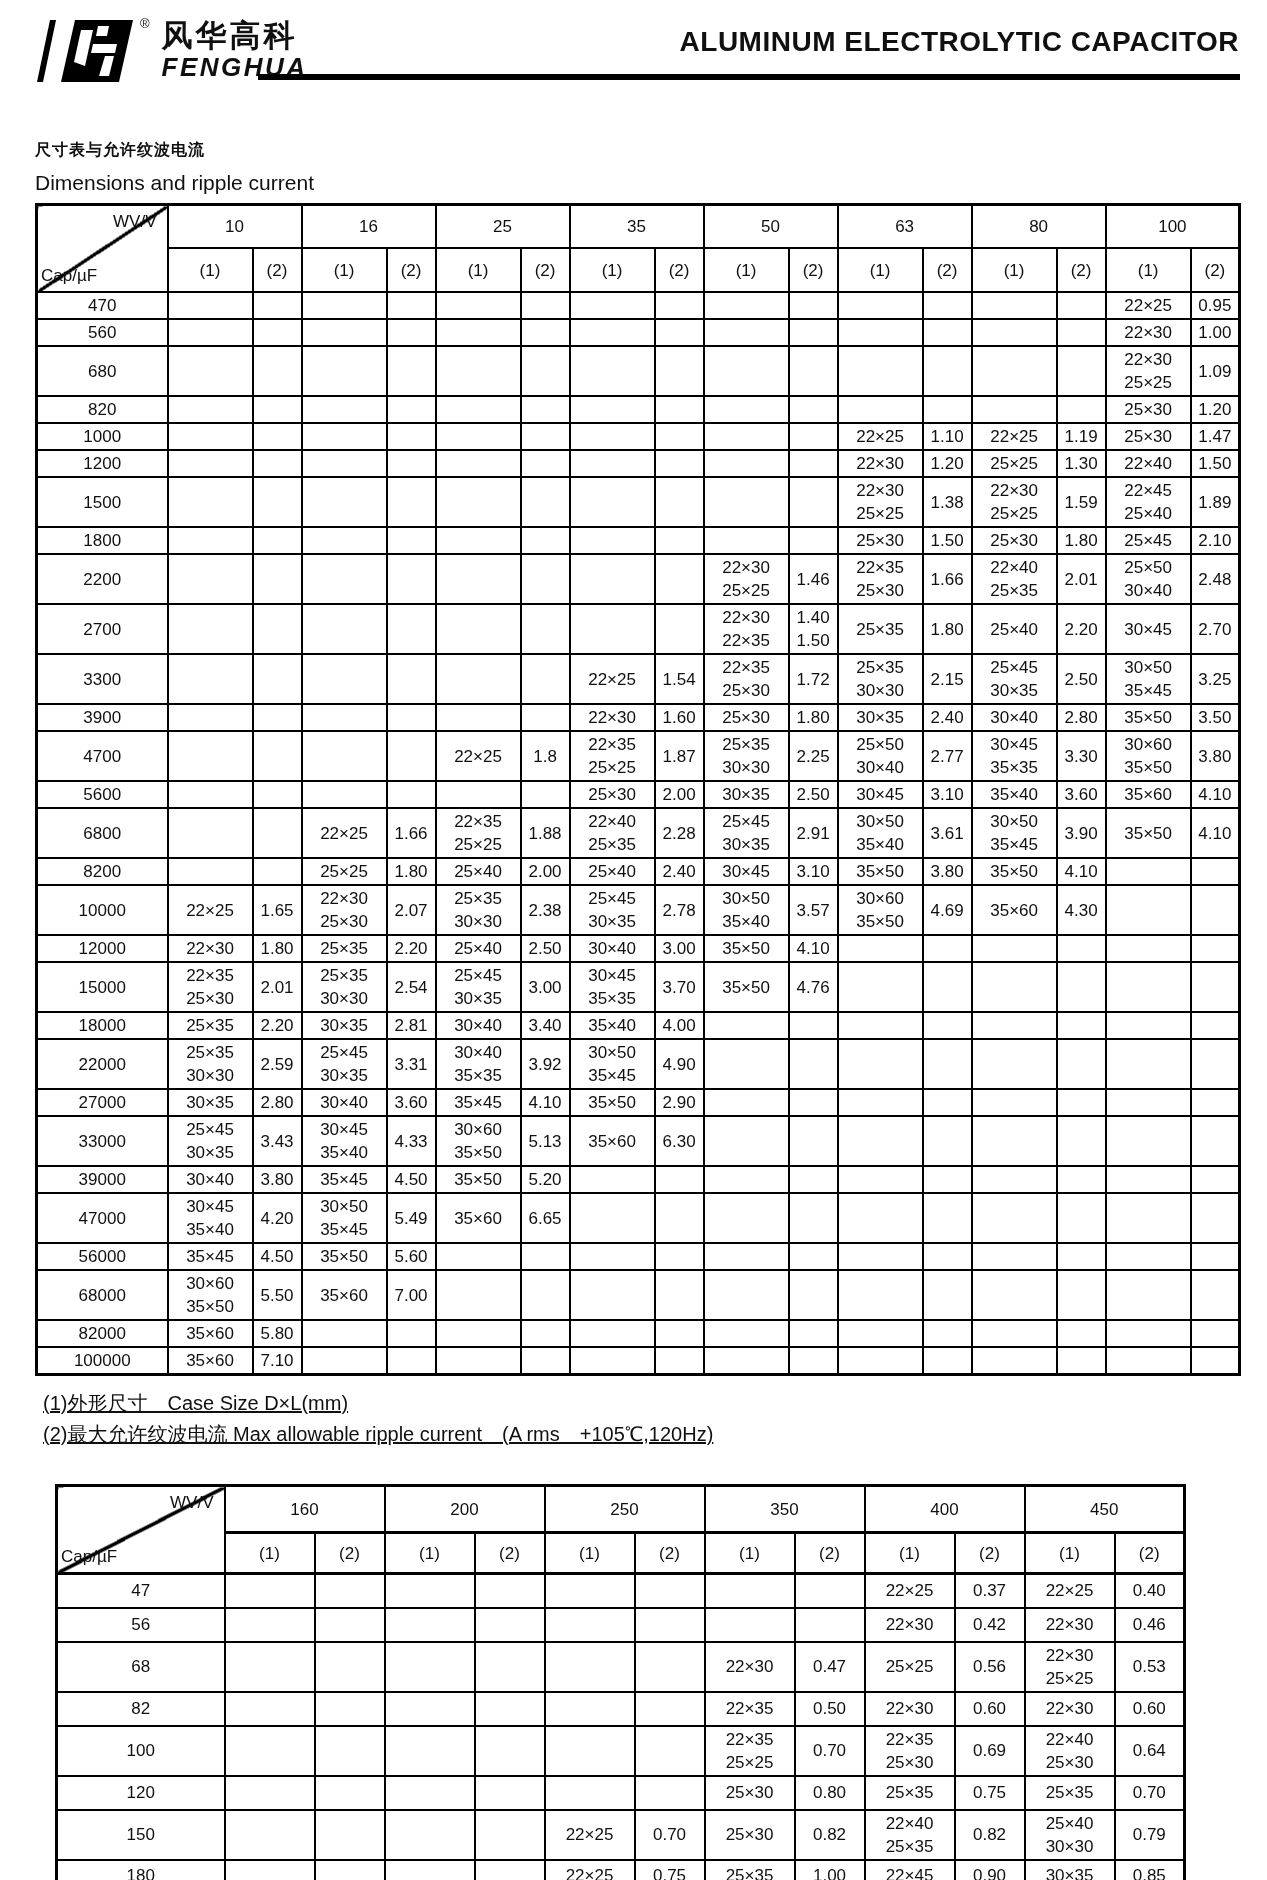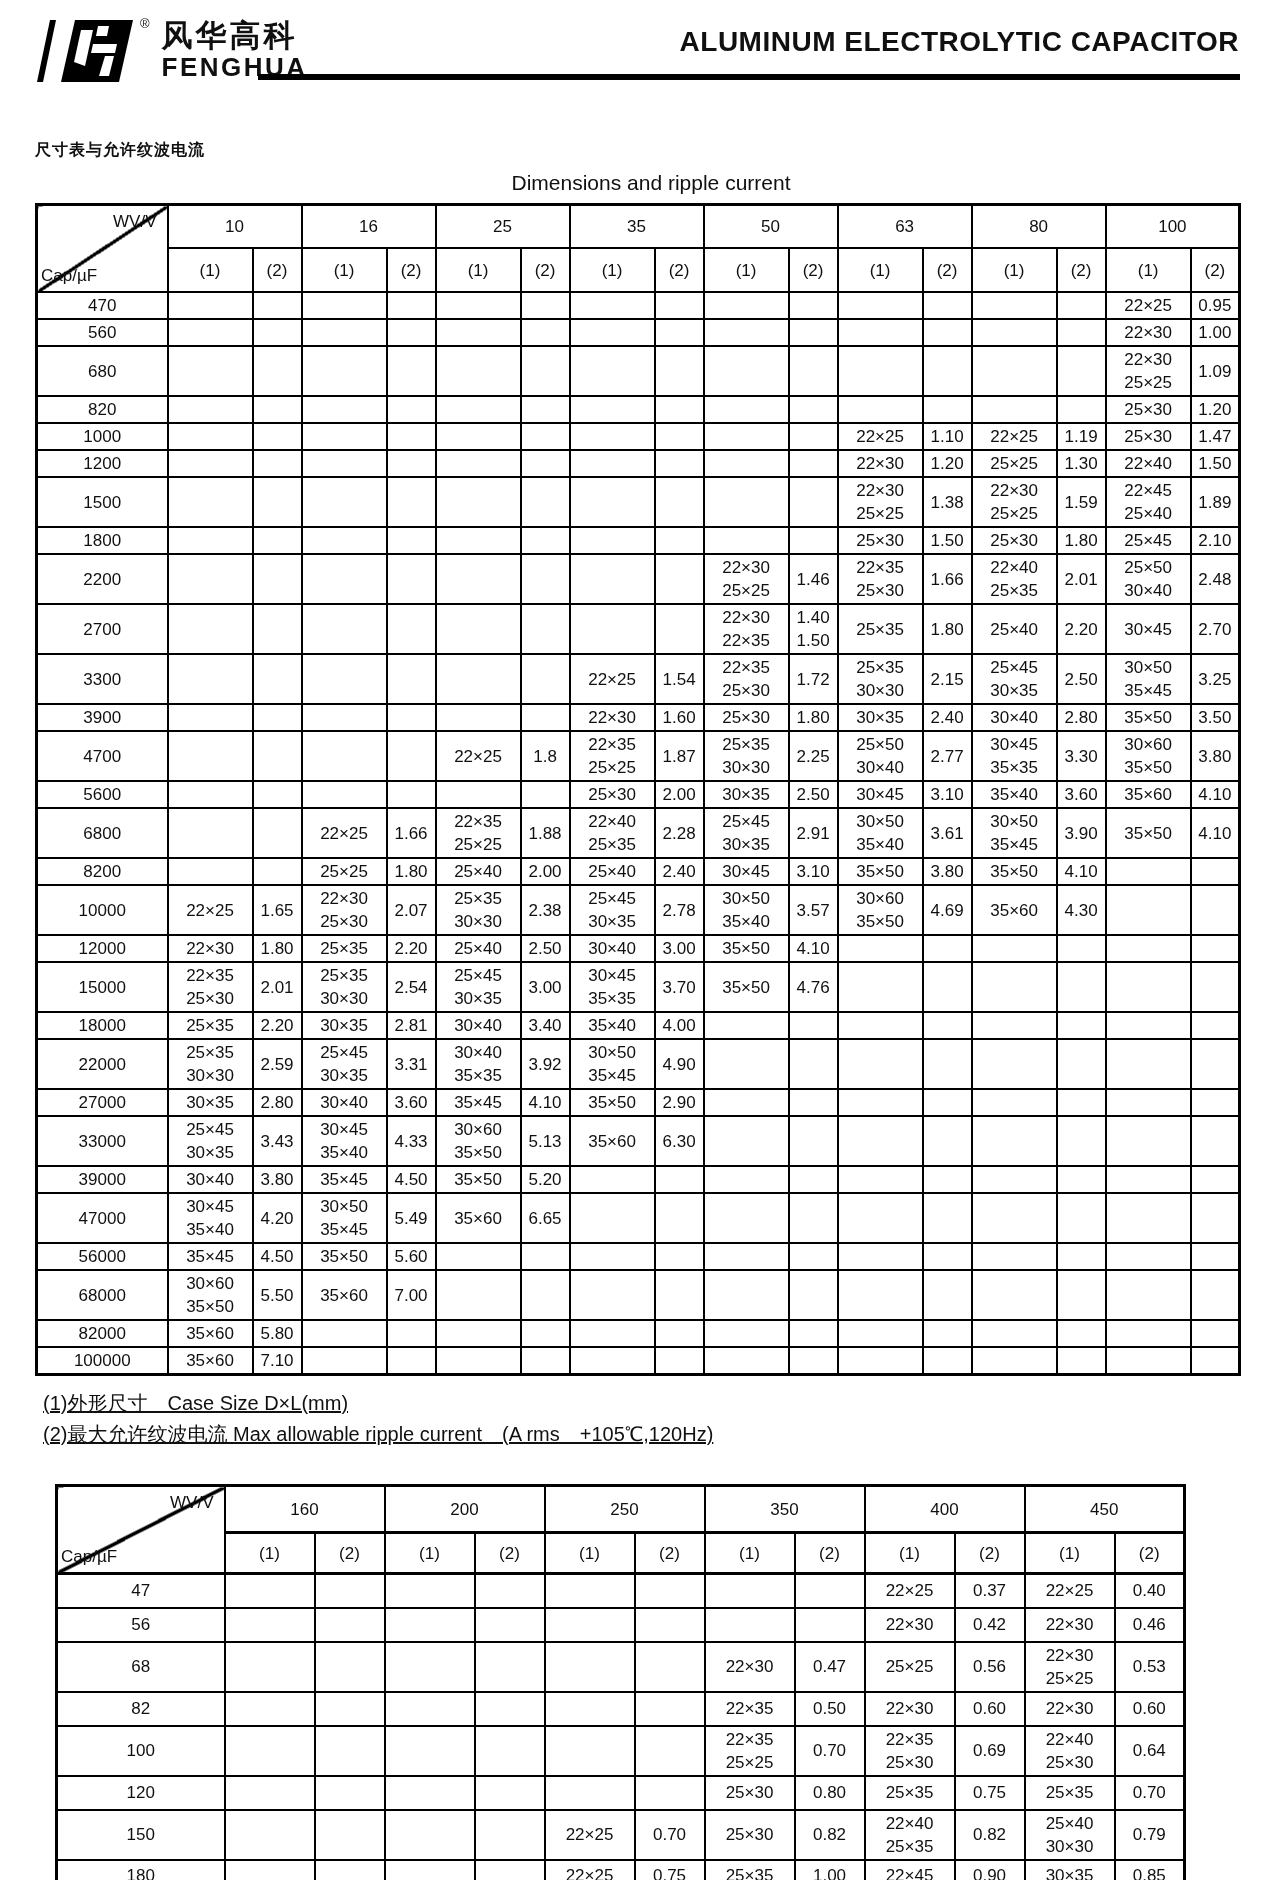--- a/index.html
+++ b/index.html
@@ -11,26 +11,26 @@
     position:relative;
     overflow:hidden;
   }
   
   .hdr { position:relative; height:108px; }
   .logo-wrap { position:absolute; left:35px; top:18px; display:flex; align-items:flex-start; }
   .logo-mark { width:104px; height:66px; }
   .reg { font-size:13px; margin:-2px 0 0 1px; }
   .brand-txt { margin:2px 0 0 12px; line-height:1; }
   .brand-cn { font-size:31px; font-weight:bold; letter-spacing:3px; }
-  .brand-en { font-size:26px; font-weight:bold; letter-spacing:2.5px; margin-top:3px; }
+  .brand-en { font-size:26px; font-weight:bold; letter-spacing:2.5px; margin-top:3px;font-style:italic; }
   .hdr-title { position:absolute; right:28px; top:26px; font-size:28px; font-weight:bold; letter-spacing:0.5px;text-align:center; }
   .hdr-rule { position:absolute; left:258px; right:27px; top:74px; height:6px; background:#000; }
   
   .sec-cn { margin:32px 0 0 35px; font-size:16px; font-weight:bold; letter-spacing:1px; }
-  .sec-en { margin:10px 0 8px 35px; font-size:21px;text-align:center; }
+  .sec-en { margin:10px 0 8px 35px; font-size:21px; }
   
   table { border-collapse:collapse; table-layout:fixed; background:#fff; }
   th,td {
     border:2px solid #000;
     text-align:center; vertical-align:middle;
     font-size:17px; font-weight:normal;
     white-space:pre-line; line-height:23px;
     padding:1px 1px; overflow:hidden;
   }
   #table1 { margin-left:35px; width:1203px; border:3px solid #000; }

